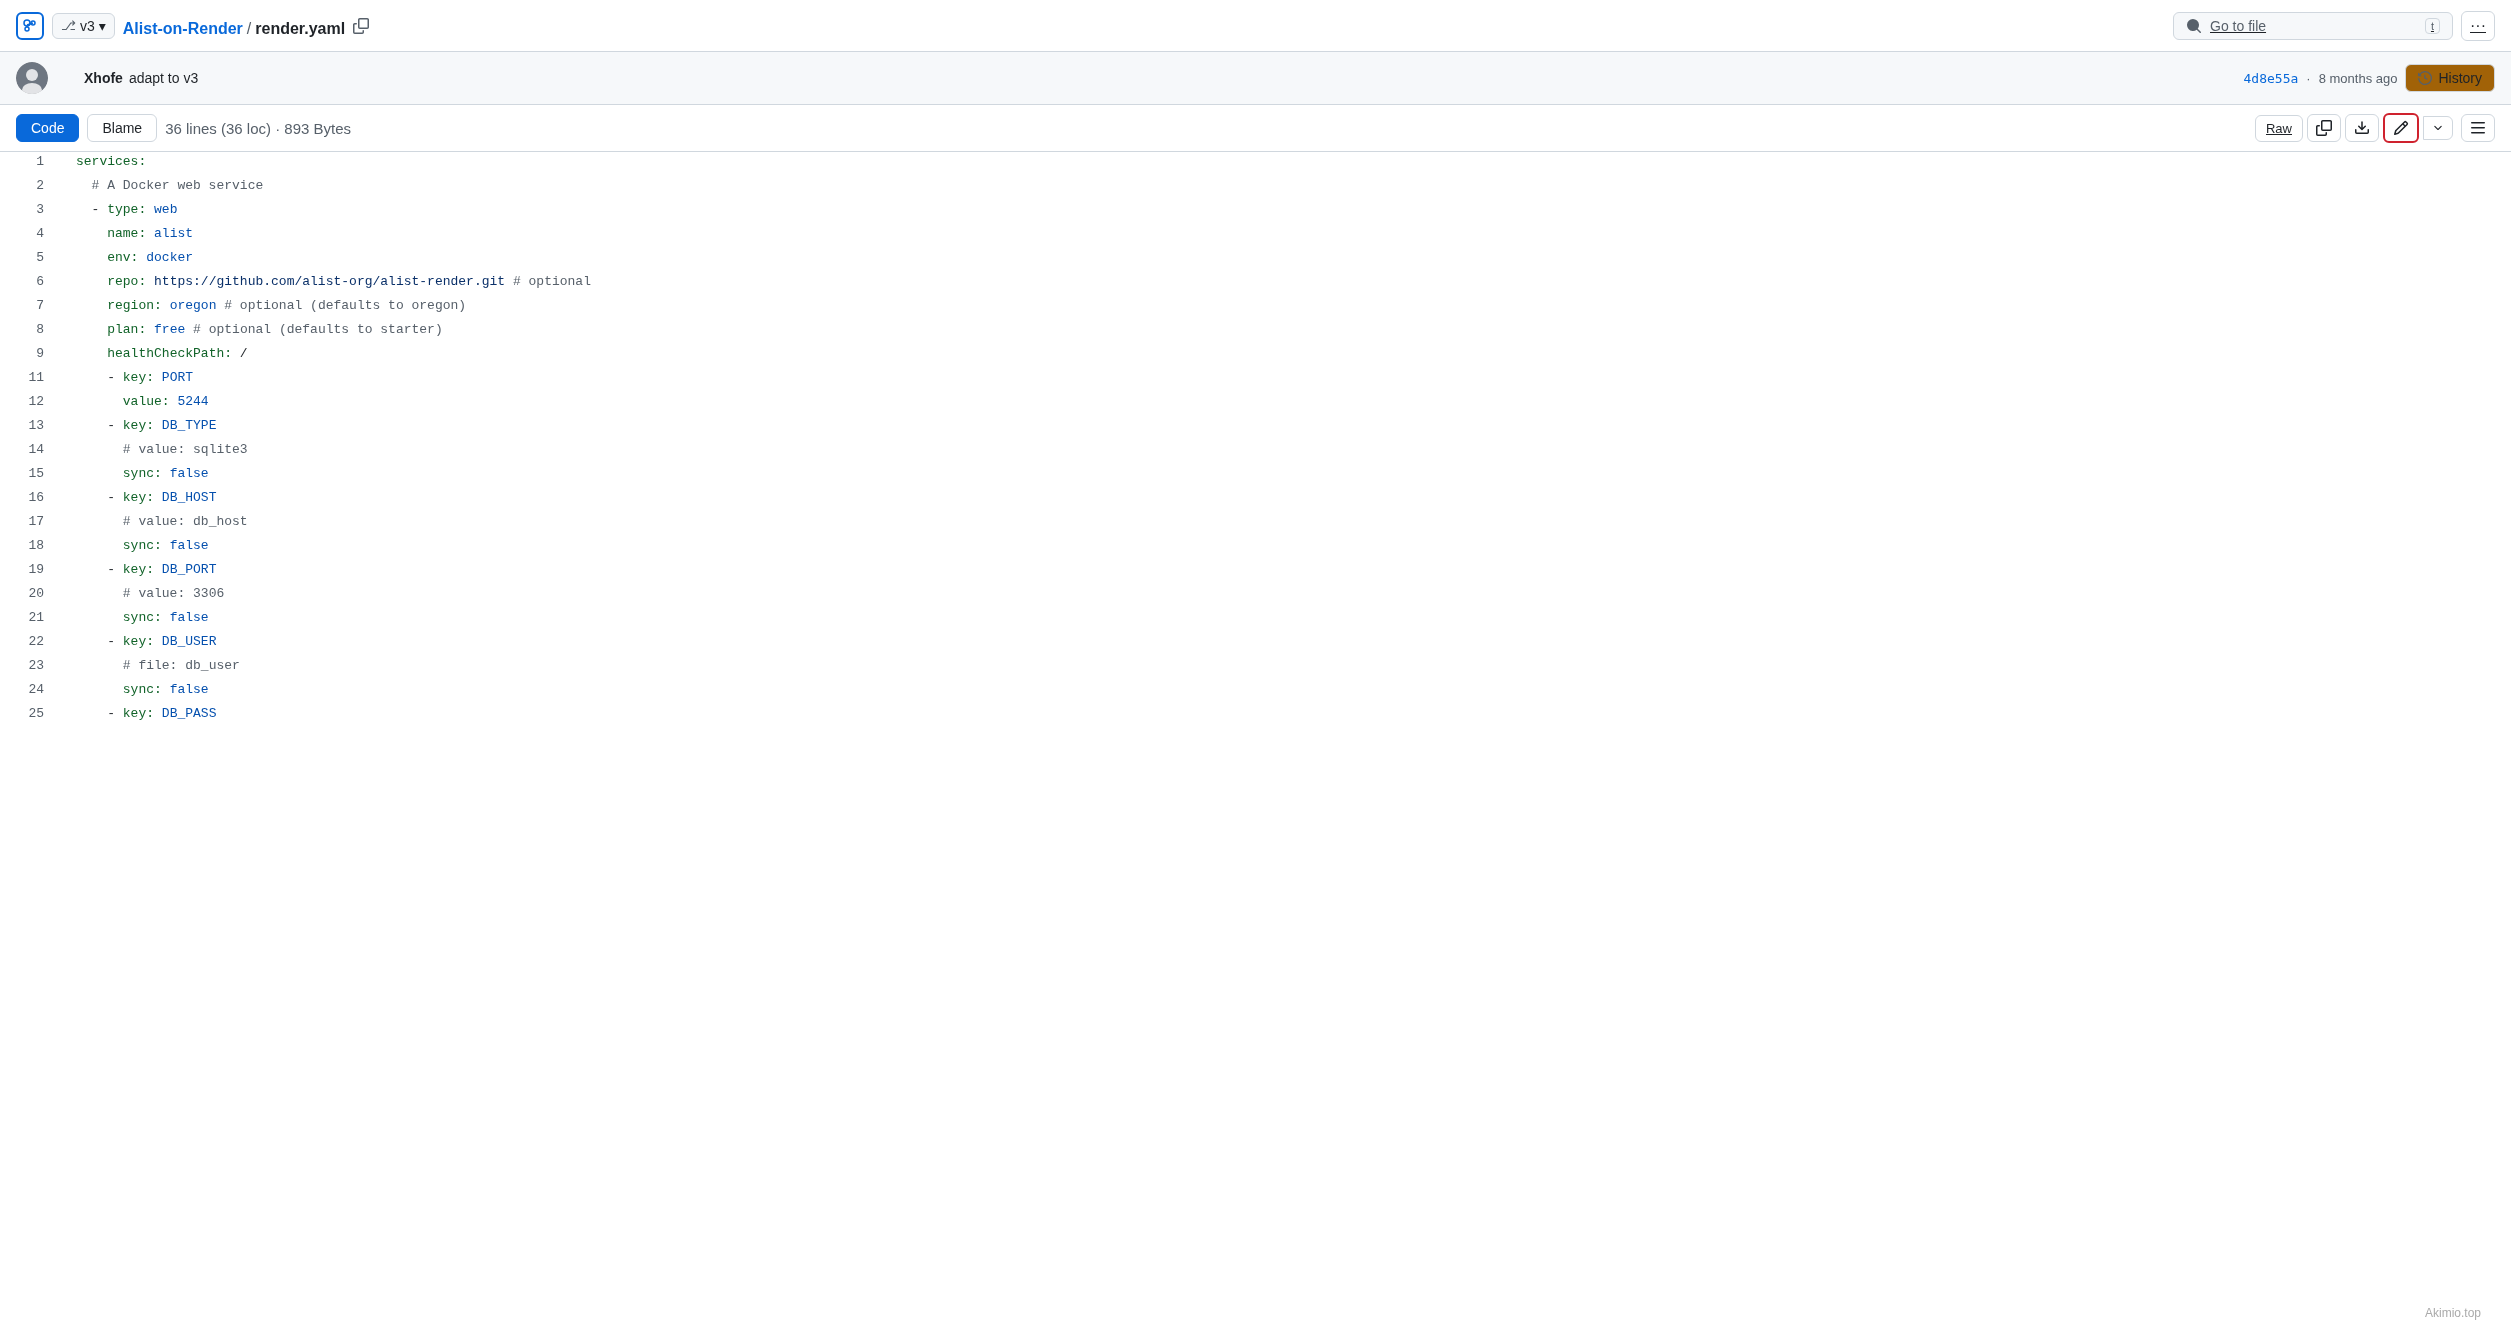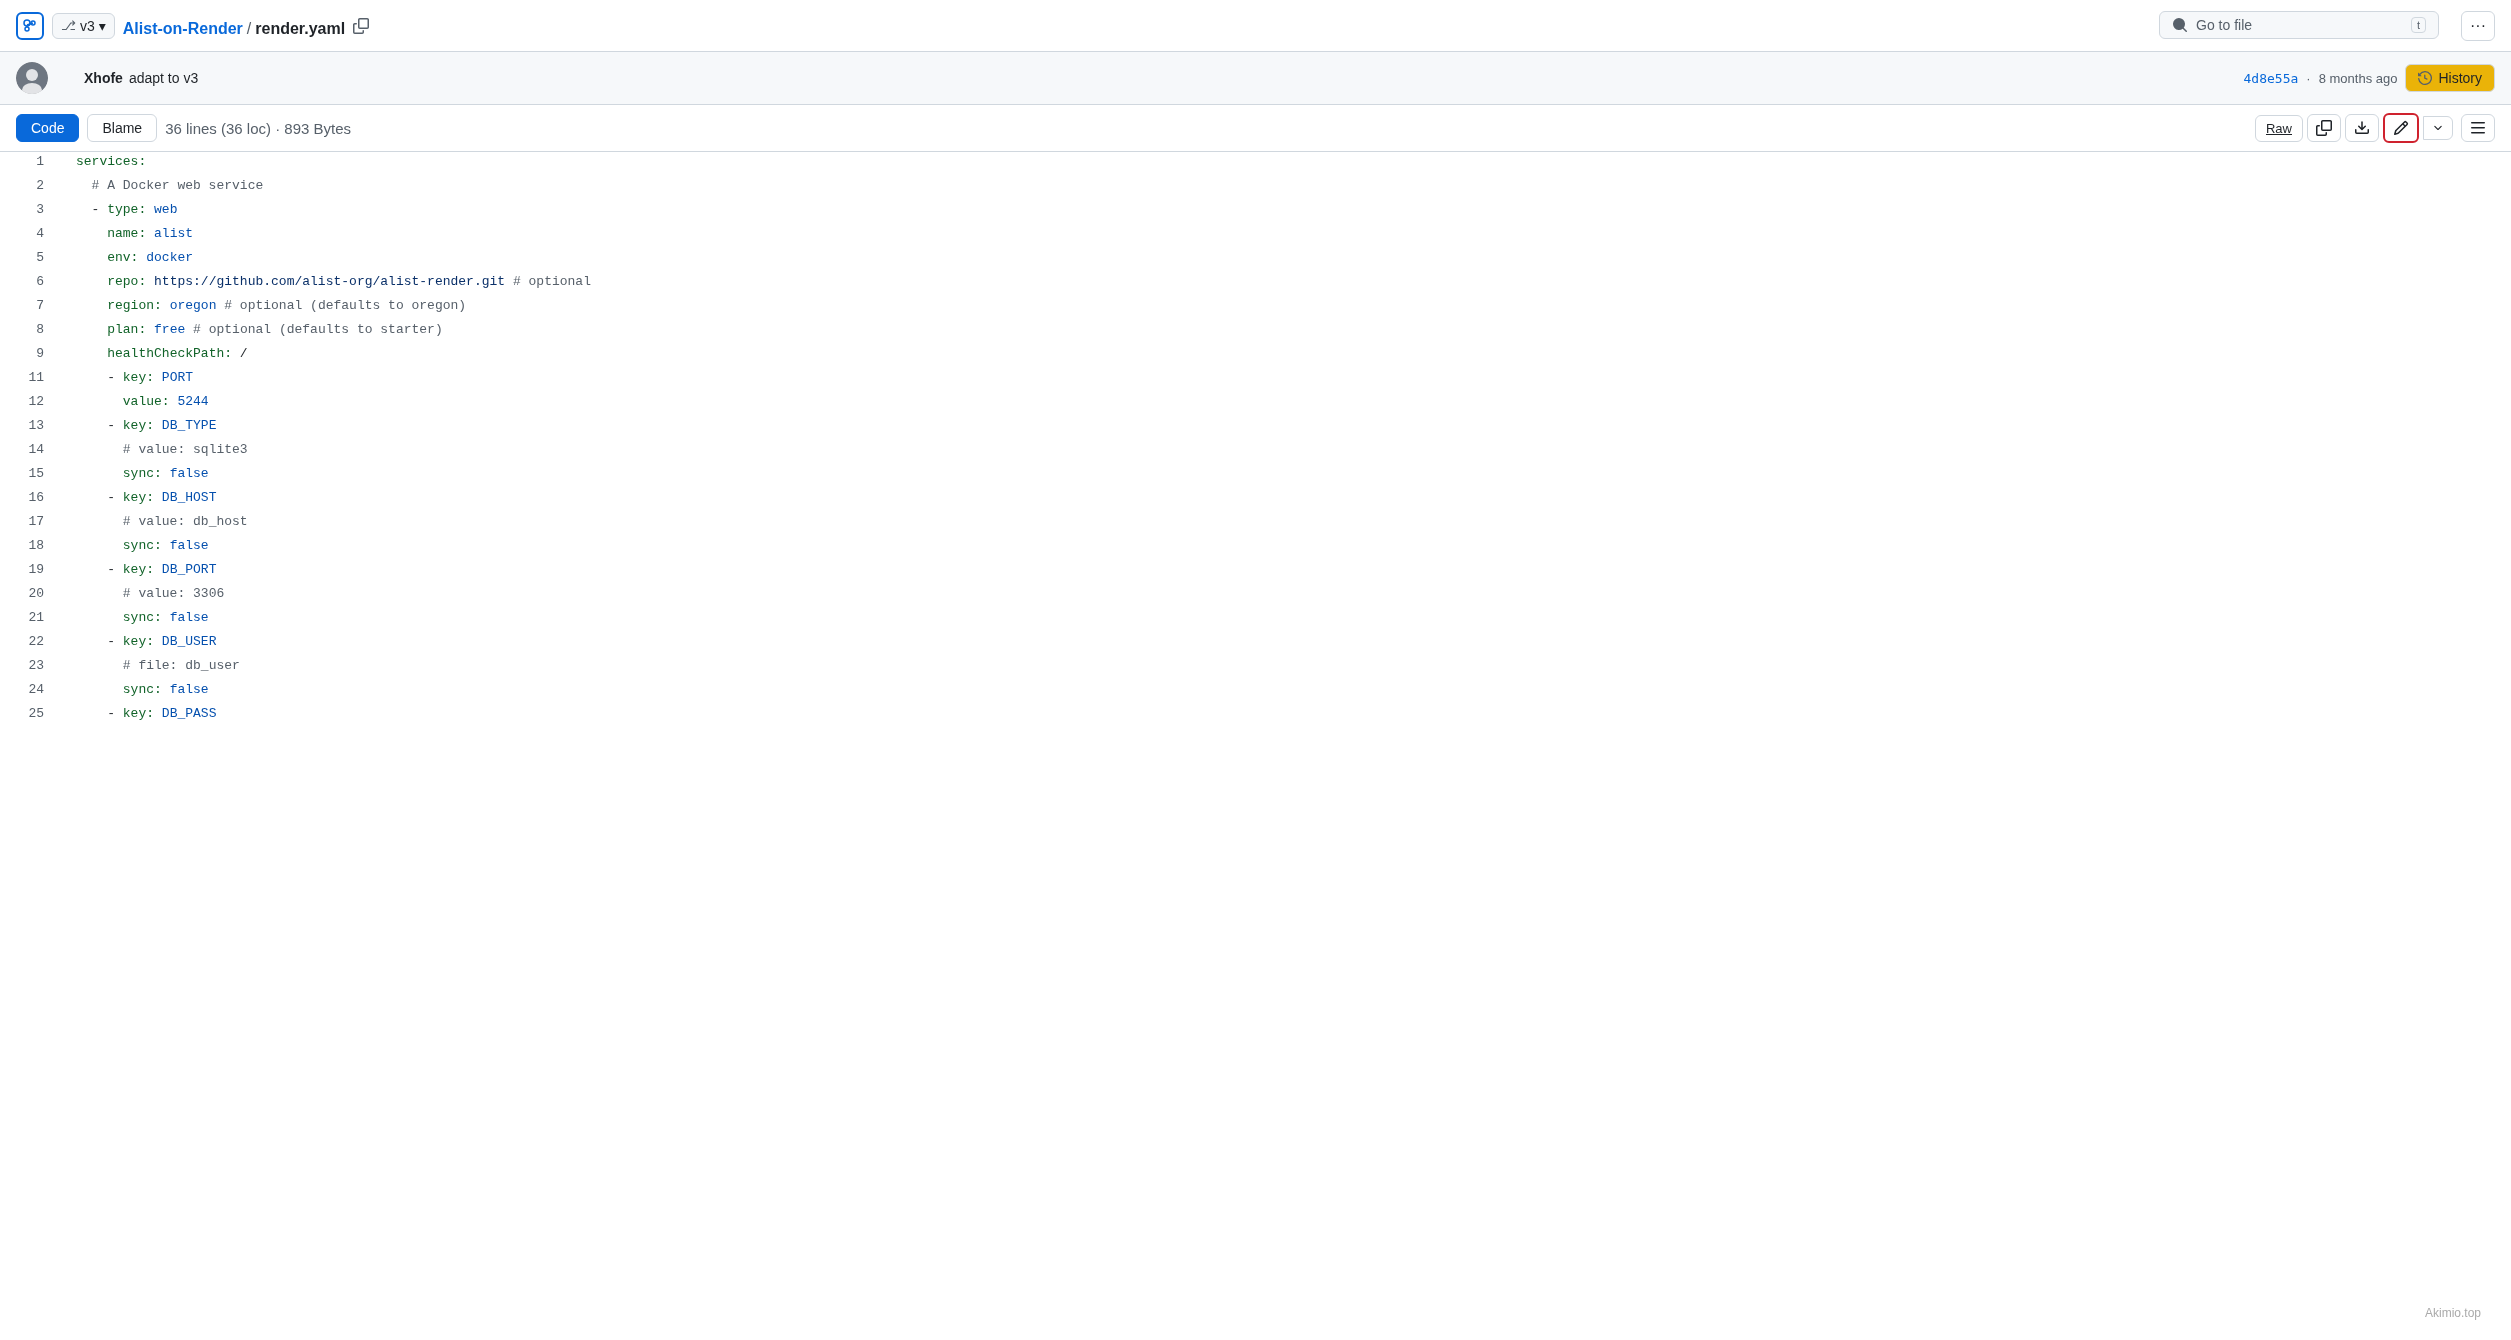--- a/index.html
+++ b/index.html
@@ -71,22 +71,23 @@
       background: none;
       border: none;
       cursor: pointer;
       color: #57606a;
       padding: 4px;
       display: flex;
       align-items: center;
     }
     .top-bar-right {
       display: flex;
-      align-items: flex-start;
-      gap: 22px;
+      align-items: center;
+      gap: 8px;
+      text-decoration: underline;
     }
     .search-box {
       display: flex;
       align-items: center;
       border: 1px solid #d0d7de;
       border-radius: 6px;
       padding: 5px 12px;
       gap: 8px;
       background: #f6f8fa;
       color: #57606a;
@@ -160,21 +161,21 @@
       color: #0969da;
       font-family: monospace;
     }
     .history-btn {
       display: flex;
       align-items: center;
       gap: 6px;
       border: 1px solid #d0d7de;
       border-radius: 6px;
       padding: 5px 12px;
-      background: #eab308;
+      background: #a16207;
       cursor: pointer;
       font-size: 14px;
       color: #1f2328;
     }
 
     
     .file-toolbar {
       display: flex;
       align-items: center;
       padding: 8px 16px;

